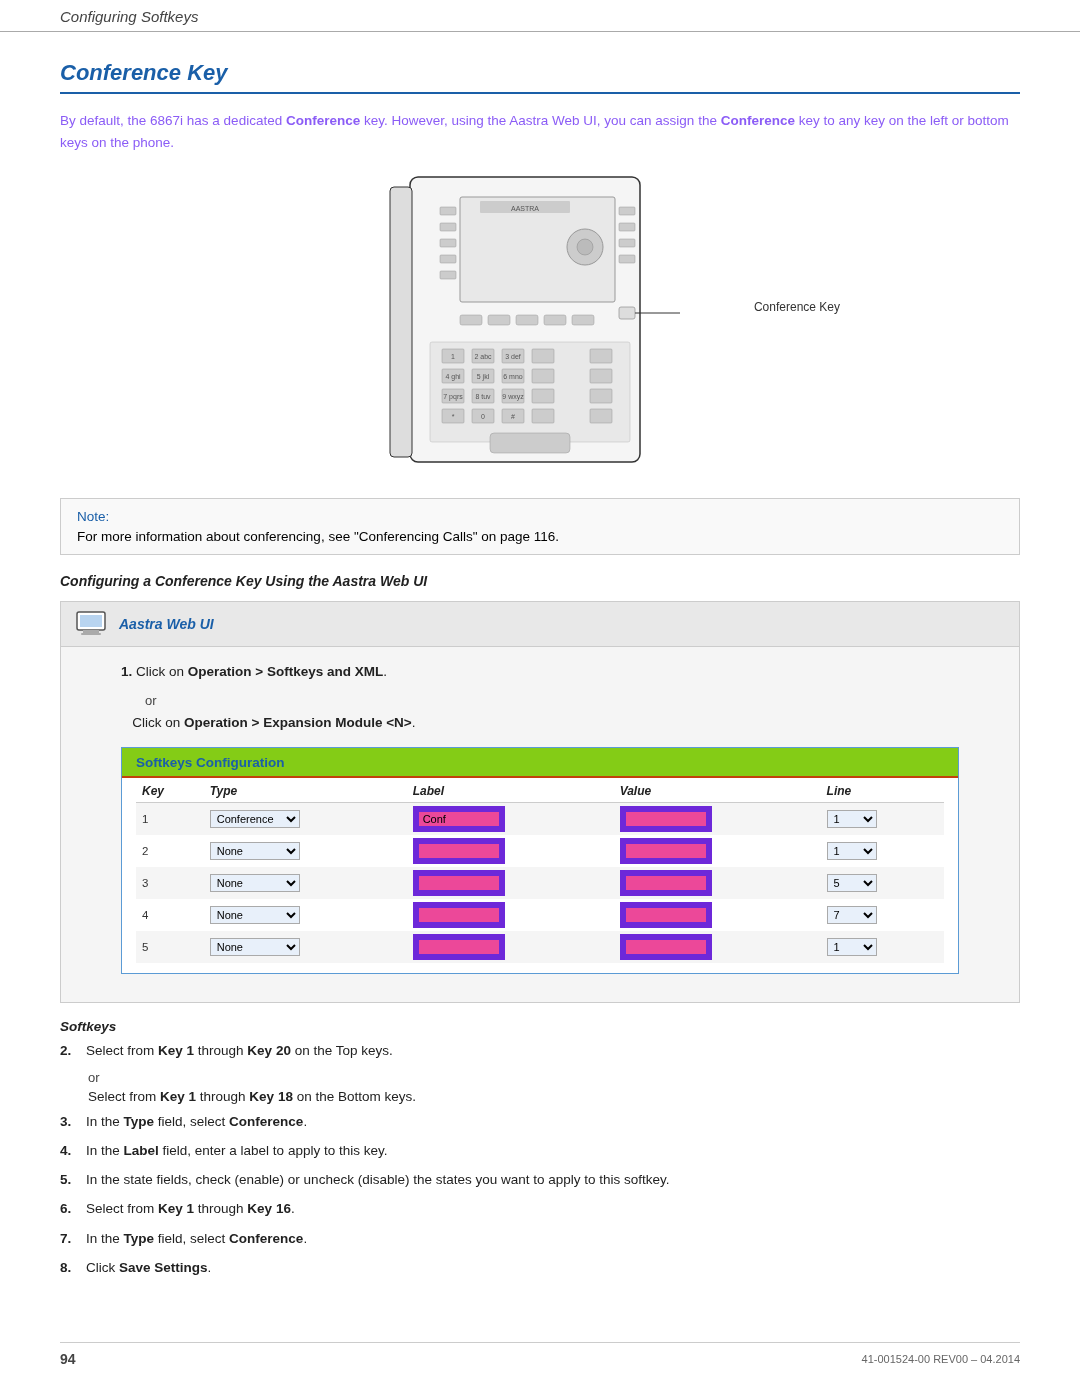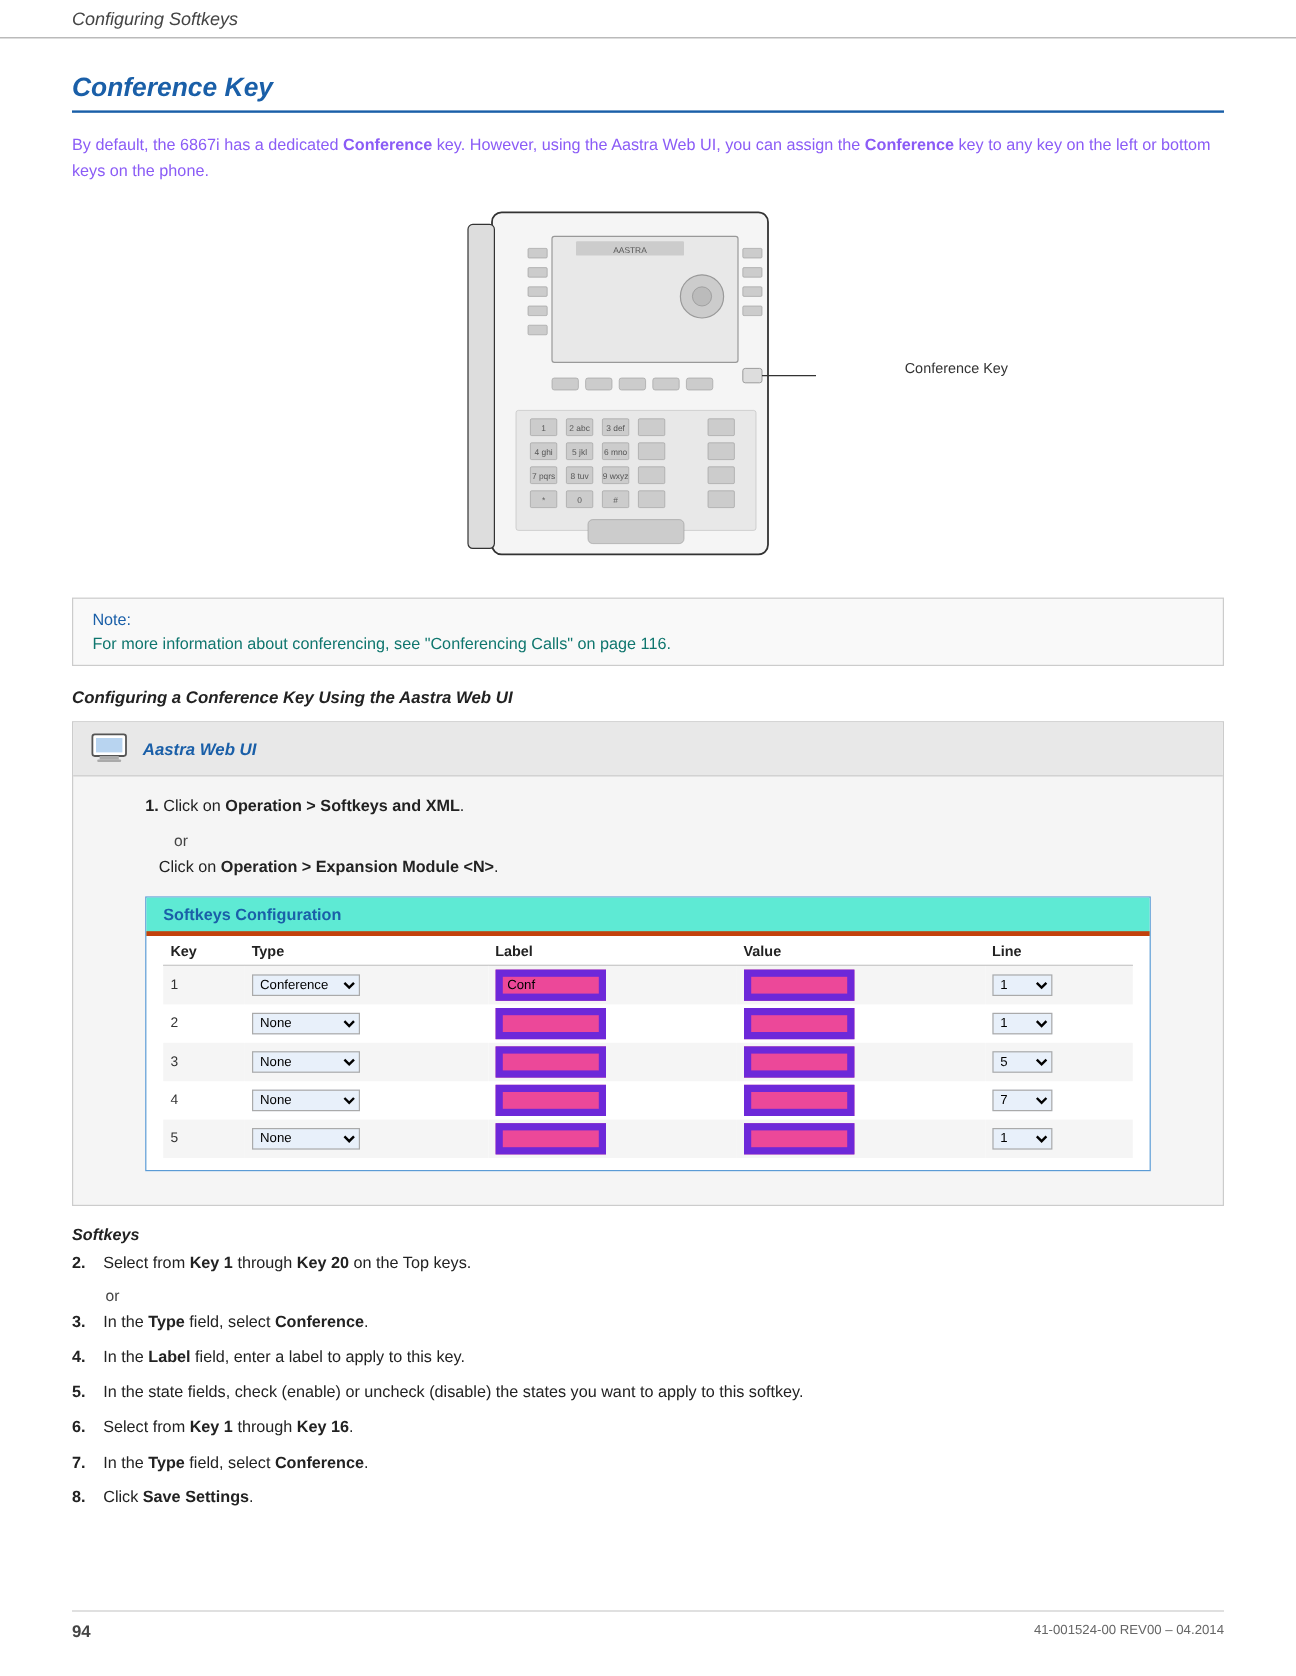--- a/index.html
+++ b/index.html
@@ -72,21 +72,21 @@
     }
 
     .note-label {
       font-weight: normal;
       color: #1a5fa8;
       font-size: 13.5px;
       margin-bottom: 4px;
     }
 
     .note-link {
-      color: #0f766e;
+      color: #000000;
       font-size: 13.5px;
       text-decoration: none;
     }
 
     
     .section-heading {
       font-size: 14px;
       font-weight: bold;
       font-style: italic;
       color: #222;
@@ -145,23 +145,23 @@
     }
 
     
     .softkeys-config-box {
       border: 1px solid #5b9bd5;
       margin: 14px 0;
       background: #fff;
     }
 
     .softkeys-config-header {
-      background: #5eead4;
+      background: #84cc16;
       padding: 6px 14px;
-      border-bottom: 4px solid #c2410c;
+      border-bottom: 2px solid #c2410c;
     }
 
     .softkeys-config-title {
       font-weight: bold;
       color: #1a5fa8;
       font-size: 13.5px;
     }
 
     
     .tabs-row {
@@ -197,20 +197,21 @@
       padding: 0 14px 10px 14px;
     }
 
     .config-table th {
       font-size: 12px;
       font-weight: bold;
       color: #222;
       text-align: left;
       padding: 4px 6px;
       border-bottom: 1px solid #ccc;
+      font-style: italic;
     }
 
     .config-table td {
       font-size: 11.5px;
       padding: 3px 6px;
       color: #333;
       vertical-align: middle;
     }
 
     .config-table tr:nth-child(odd) td {
@@ -539,20 +540,23 @@
 
   <div class="sub-section-heading">Softkeys</div>
 
   <div class="numbered-step">
     <span class="num">2.</span>
     <span class="text">
       Select from <strong>Key 1</strong> through <strong>Key 20</strong> on the Top keys.
     </span>
   </div>
   <div class="step-or" style="margin-left:28px;">or</div>
+  <div style="margin-left:28px; margin-bottom:7px; font-size:13.5px;">
+    Select from <strong>Key 1</strong> through <strong>Key 18</strong> on the Bottom keys.
+  </div>
 
   <div class="numbered-step">
     <span class="num">3.</span>
     <span class="text">
       In the <strong>Type</strong> field, select <strong>Conference</strong>.
     </span>
   </div>
 
   <div class="numbered-step">
     <span class="num">4.</span>

